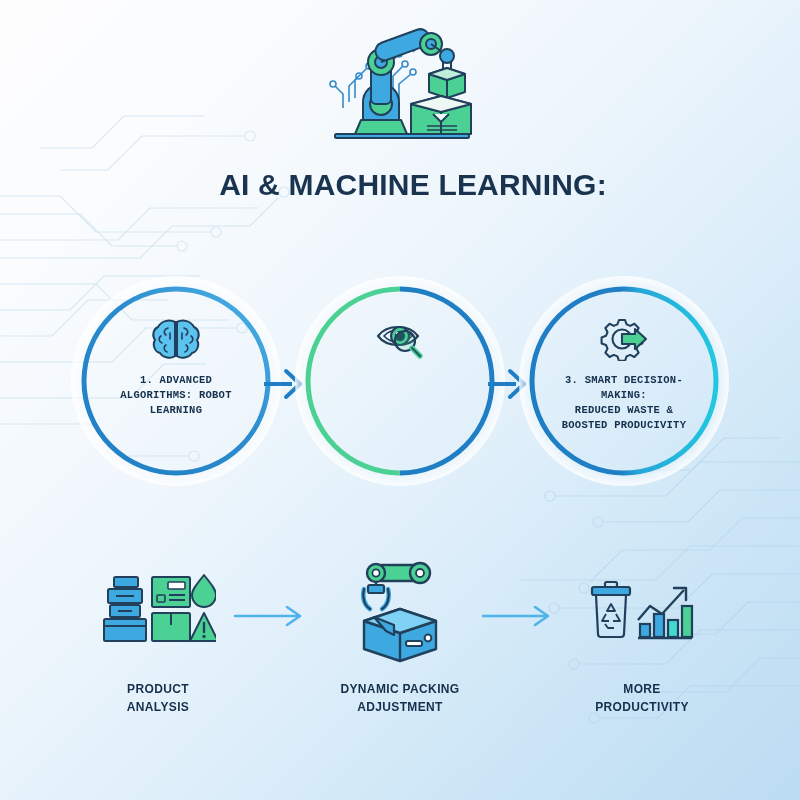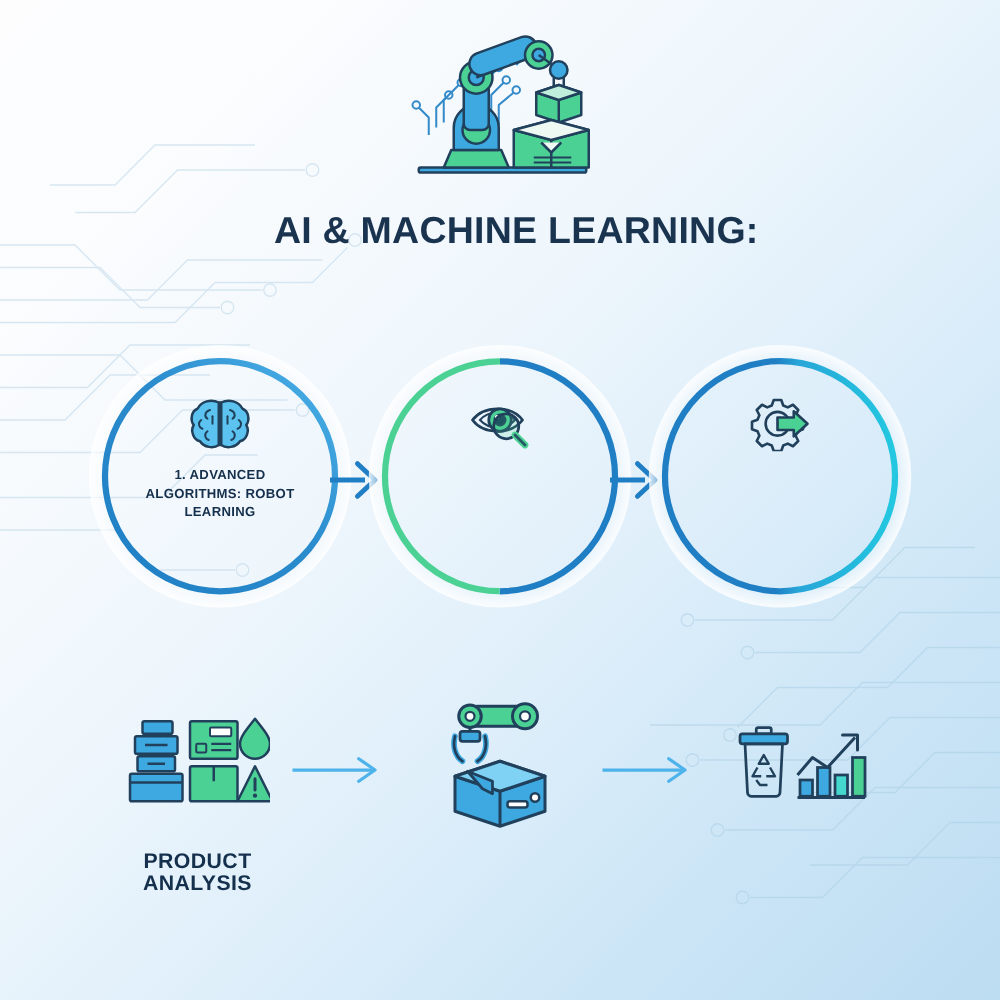--- a/index.html
+++ b/index.html
@@ -103,20 +103,21 @@
   }
   .circle-label {
     color: #15304c;
     font-size: 10.5px;
     font-weight: bold;
     line-height: 15px;
     text-align: center;
     letter-spacing: 0.25px;
     width: 158px;
     text-transform: uppercase;
+    font-family: Liberation Mono, monospace;
   }
 
   .circle-connector {
     position: absolute;
     top: 84px;
     width: 54px;
     height: 34px;
   }
   .circle-connector.k1 { left: 262px; }
   .circle-connector.k2 { left: 486px; }
@@ -142,21 +143,21 @@
   .flow-step.s3 { left: 532px; }
   .flow-icon {
     height: 110px;
     display: flex;
     align-items: center;
     justify-content: center;
   }
   .flow-label {
     margin-top: 14px;
     color: #15304c;
-    font-size: 17px;
+    font-size: 12px;
     font-weight: bold;
     line-height: 18px;
     text-align: center;
     letter-spacing: 0.35px;
     text-transform: uppercase;
   }
   .flow-arrow {
     position: absolute;
     top: 48px;
     width: 72px;
@@ -340,20 +341,25 @@
           </linearGradient>
         </defs>
         <circle cx="98" cy="98" r="92" fill="none" stroke="url(#ring3)" stroke-width="5"></circle>
       </svg>
       <div class="circle-inner">
         <svg class="circle-icon" viewBox="0 0 50 44" xmlns="http://www.w3.org/2000/svg">
           <path d="M20 3 h6 l1.6 4.4 3.6 1.5 4.2 -2.1 4.2 4.2 -2.1 4.2 1.5 3.6 4.4 1.6 v6 l-4.4 1.6 -1.5 3.6 2.1 4.2 -4.2 4.2 -4.2 -2.1 -3.6 1.5 -1.6 4.4 h-6 l-1.6 -4.4 -3.6 -1.5 -4.2 2.1 -4.2 -4.2 2.1 -4.2 -1.5 -3.6 -4.4 -1.6 v-6 l4.4 -1.6 1.5 -3.6 -2.1 -4.2 4.2 -4.2 4.2 2.1 3.6 -1.5 Z" fill="none" stroke="#20405c" stroke-width="2.1" stroke-linejoin="round"></path>
           <circle cx="23" cy="22" r="9.5" fill="none" stroke="#20405c" stroke-width="2.1"></circle>
           <path d="M23 17 L36 17 L36 12 L47 22 L36 32 L36 27 L23 27 Z" fill="#4cd195" stroke="#20405c" stroke-width="2.1" stroke-linejoin="round"></path>
         </svg>
+        <div class="circle-label">
+          <div>3. SMART DECISION-MAKING:</div>
+          <div>REDUCED WASTE &amp;</div>
+          <div>BOOSTED PRODUCIVITY</div>
+        </div>
       </div>
     </div>
   </div>
 
   <div class="flow-row">
 
     <div class="flow-step s1">
       <div class="flow-icon">
         <svg width="116" height="80" viewBox="0 0 116 80" xmlns="http://www.w3.org/2000/svg">
 
@@ -409,20 +415,24 @@
           <rect x="18" y="26" width="16" height="8" rx="2" fill="#3ea8e0" stroke="#20405c" stroke-width="2.2"></rect>
 
           <path d="M14 62 L50 50 L86 62 L86 90 L50 102 L14 90 Z" fill="#3ea8e0" stroke="#20405c" stroke-width="2.4" stroke-linejoin="round"></path>
           <path d="M14 62 L50 74 L86 62" fill="none" stroke="#20405c" stroke-width="2.4"></path>
           <path d="M50 74 L50 102" fill="none" stroke="#20405c" stroke-width="2.4"></path>
           <path d="M14 62 L50 50 L86 62 L50 74 Z" fill="#7fd2f4" stroke="#20405c" stroke-width="2.4" stroke-linejoin="round"></path>
           <path d="M24 58 L44 66 L44 76 L36 72 Z" fill="#3ea8e0" stroke="#20405c" stroke-width="2.2" stroke-linejoin="round"></path>
           <rect x="56" y="82" width="16" height="5" rx="2" fill="#ffffff" stroke="#20405c" stroke-width="2"></rect>
           <circle cx="78" cy="79" r="3.4" fill="#ffffff" stroke="#20405c" stroke-width="2"></circle>
         </svg>
+      </div>
+      <div class="flow-label">
+        <div>DYNAMIC PACKING</div>
+        <div>ADJUSTMENT</div>
       </div>
     </div>
 
     <svg class="flow-arrow a2" viewBox="0 0 72 24" xmlns="http://www.w3.org/2000/svg">
       <path d="M2 12 L66 12" stroke="#4db3ea" stroke-width="2.6" fill="none"></path>
       <path d="M55 3 L68 12 L55 21" stroke="#4db3ea" stroke-width="2.6" fill="none" stroke-linecap="round" stroke-linejoin="round"></path>
     </svg>
 
     <div class="flow-step s3">
       <div class="flow-icon">
@@ -440,16 +450,20 @@
 
           <path d="M50 58 L104 58" stroke="#20405c" stroke-width="2.4"></path>
           <rect x="52" y="44" width="10" height="13" fill="#3ea8e0" stroke="#20405c" stroke-width="2.2"></rect>
           <rect x="66" y="34" width="10" height="23" fill="#3ea8e0" stroke="#20405c" stroke-width="2.2"></rect>
           <rect x="80" y="40" width="10" height="17" fill="#45d8cf" stroke="#20405c" stroke-width="2.2"></rect>
           <rect x="94" y="26" width="10" height="31" fill="#4cd195" stroke="#20405c" stroke-width="2.2"></rect>
           <path d="M50 40 L62 26 L74 34 L96 10" fill="none" stroke="#20405c" stroke-width="2.4" stroke-linejoin="round"></path>
           <path d="M86 8 L98 8 L98 20" fill="none" stroke="#20405c" stroke-width="2.4" stroke-linecap="round" stroke-linejoin="round"></path>
         </svg>
       </div>
+      <div class="flow-label">
+        <div>MORE</div>
+        <div>PRODUCTIVITY</div>
+      </div>
     </div>
   </div>
 
 </div>
 
 </body></html>

